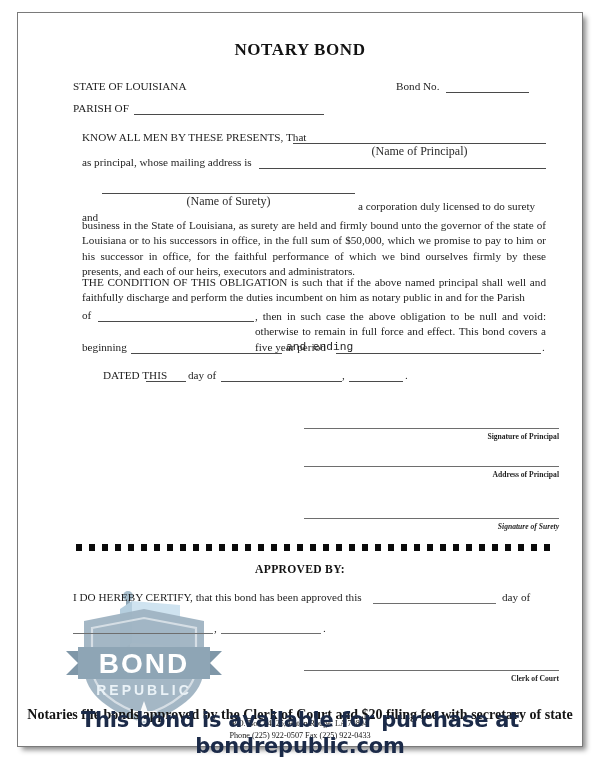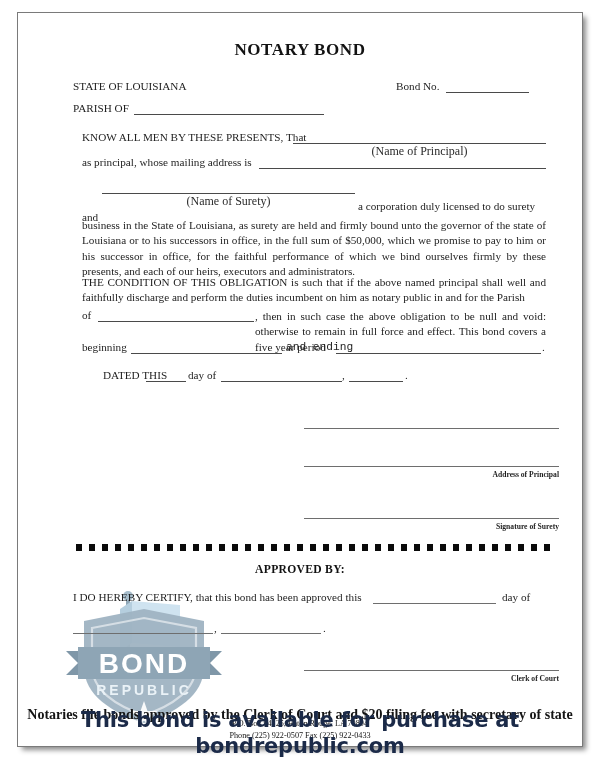--- a/index.html
+++ b/index.html
@@ -245,26 +245,27 @@
 
     <div class="txt" style="left:49px; top:356px;margin-left:36px;">DATED THIS</div>
     <div class="rule" style="left:128px; top:368px; width:40px;"></div>
     <div class="txt" style="left:170px; top:356px;">day of</div>
     <div class="rule" style="left:203px; top:368px; width:121px;"></div>
     <div class="txt" style="left:324px; top:356px;">,</div>
     <div class="rule" style="left:331px; top:368px; width:54px;"></div>
     <div class="txt" style="left:387px; top:356px;">.</div>
 
     <div class="rule thin" style="left:286px; top:415px; width:255px;"></div>
+    <div class="siglabel" style="left:286px; top:419px; width:255px;">Signature of Principal</div>
 
     <div class="rule thin" style="left:286px; top:453px; width:255px;"></div>
     <div class="siglabel" style="left:286px; top:457px; width:255px;">Address of Principal</div>
 
     <div class="rule thin" style="left:286px; top:505px; width:255px;"></div>
-    <div class="siglabel" style="left:286px; top:509px; width:255px;">Signature of Surety</div>
+    <div class="siglabel" style="left:286px; top:509px; width:255px;font-style:italic;">Signature of Surety</div>
 
     <div id="dotted-separator"></div>
 
     <div id="approved-by">APPROVED BY:</div>
 
     <div class="txt" style="left:55px; top:578px;">I DO HEREBY CERTIFY, that this bond has been approved this</div>
     <div class="rule thin" style="left:355px; top:590px; width:123px;"></div>
     <div class="txt" style="left:484px; top:578px;">day of</div>
 
     <div class="rule thin" style="left:55px; top:620px; width:140px;"></div>

